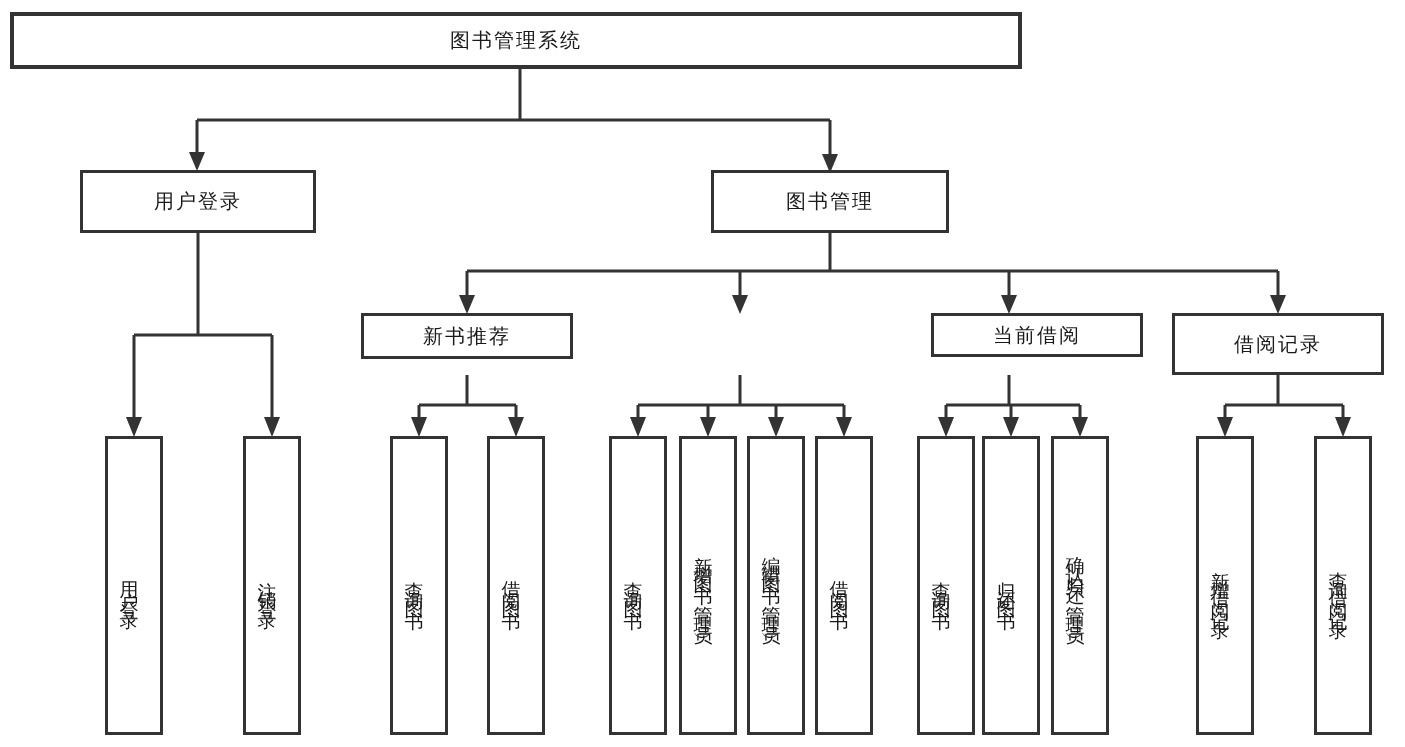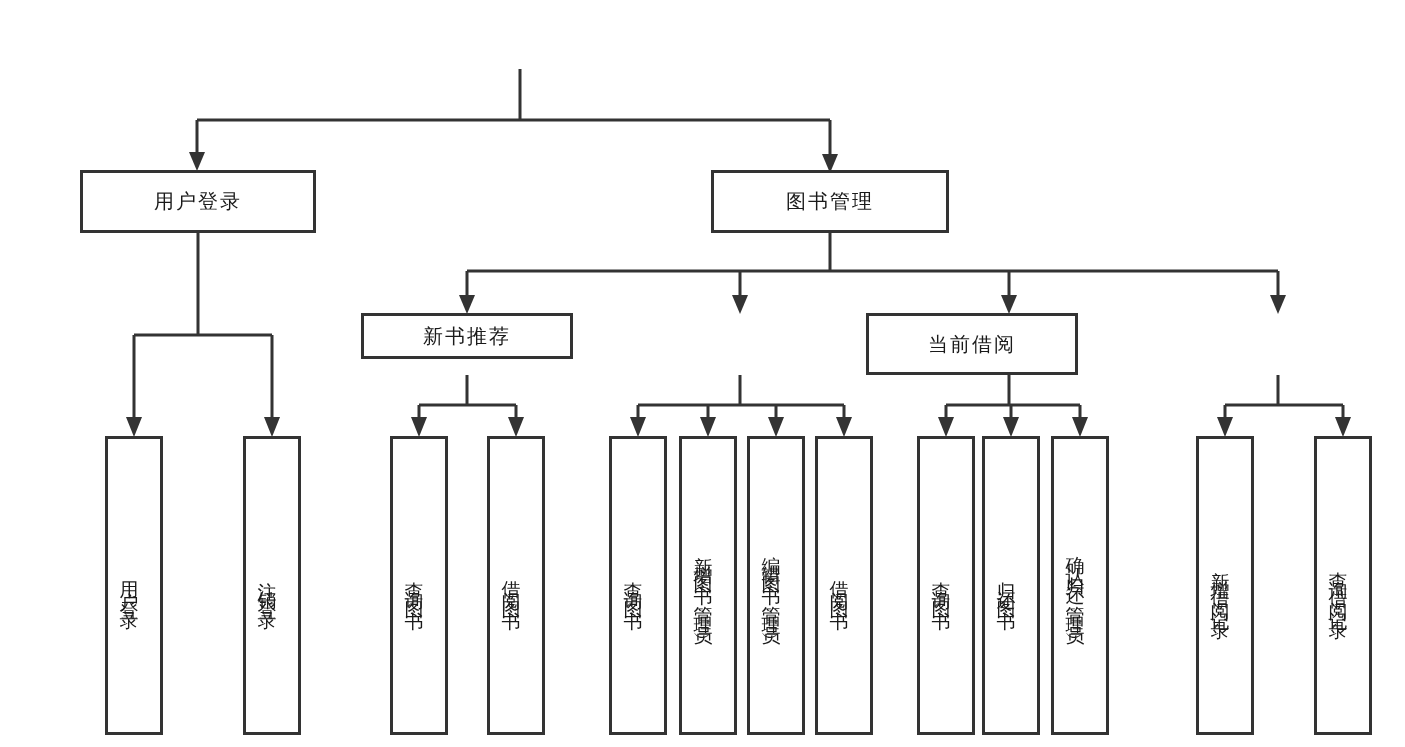--- a/index.html
+++ b/index.html
@@ -57,26 +57,28 @@
       <polygon points="768,417 784,417 776,437"></polygon>
       <polygon points="836,417 852,417 844,437"></polygon>
       <polygon points="938,417 954,417 946,437"></polygon>
       <polygon points="1003,417 1019,417 1011,437"></polygon>
       <polygon points="1072,417 1088,417 1080,437"></polygon>
       <polygon points="1217,417 1233,417 1225,437"></polygon>
       <polygon points="1335,417 1351,417 1343,437"></polygon>
     </g>
   </svg>
 
+  <div class="node root" style="left:10px;top:12px;width:1012px;height:57px">图书管理系统</div>
 
   <div class="node" style="left:80px;top:170px;width:236px;height:63px">用户登录</div>
   <div class="node" style="left:711px;top:170px;width:238px;height:63px">图书管理</div>
 
   <div class="node" style="left:361px;top:313px;width:212px;height:46px">新书推荐</div>
-  <div class="node" style="left:866px;top:313px;width:212px;height:62px">当前借阅</div>
+  <div class="node" style="left:931px;top:313px;width:212px;height:44px">当前借阅</div>
+  <div class="node" style="left:1172px;top:313px;width:212px;height:62px">借阅记录</div>
 
   <div class="node leaf" style="left:105px;top:436px;width:58px;height:299px">
     <span class="vtext">用户登录</span>
   </div>
   <div class="node leaf" style="left:243px;top:436px;width:58px;height:299px">
     <span class="vtext">注销登录</span>
   </div>
 
   <div class="node leaf" style="left:390px;top:436px;width:58px;height:299px">
     <span class="vtext">查询图书</span>

